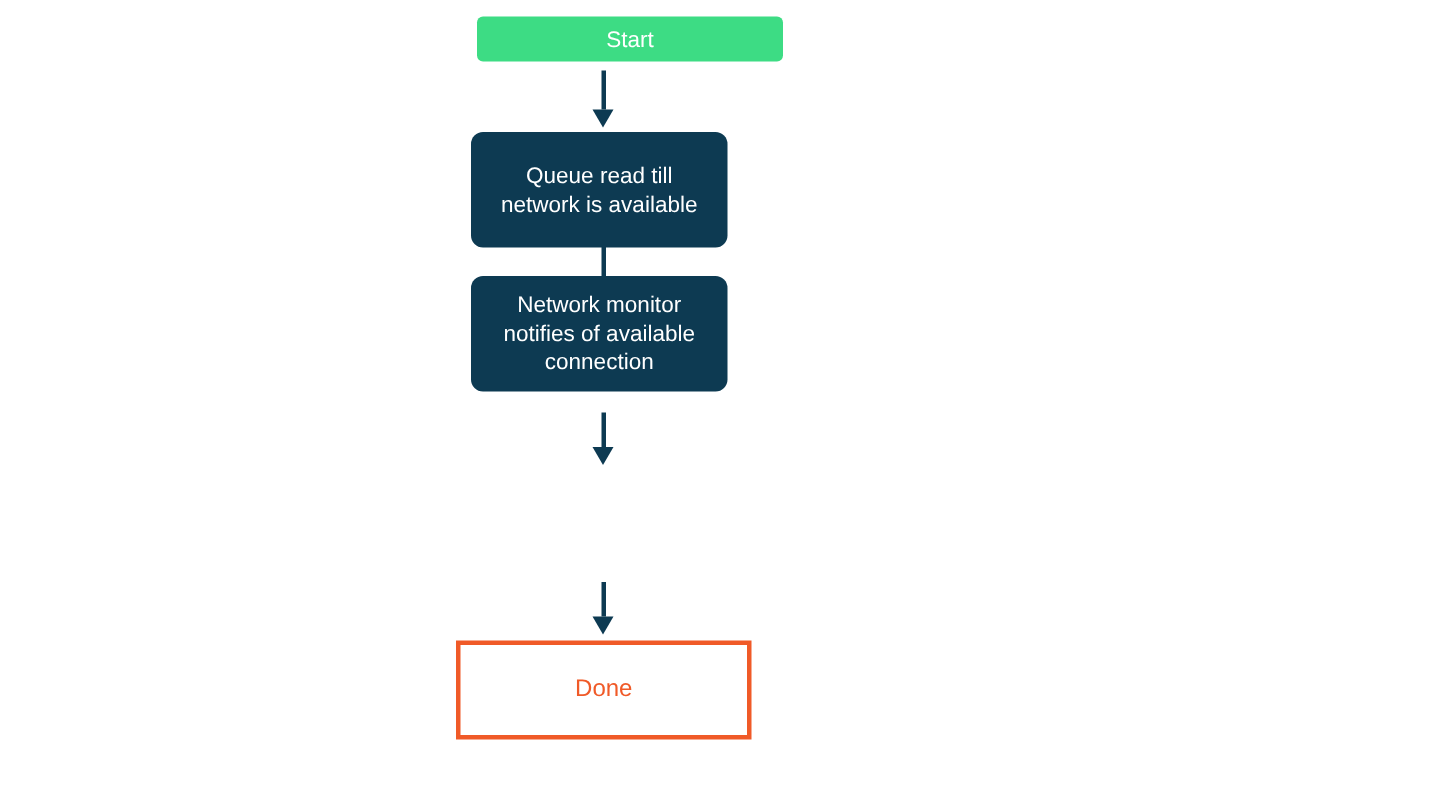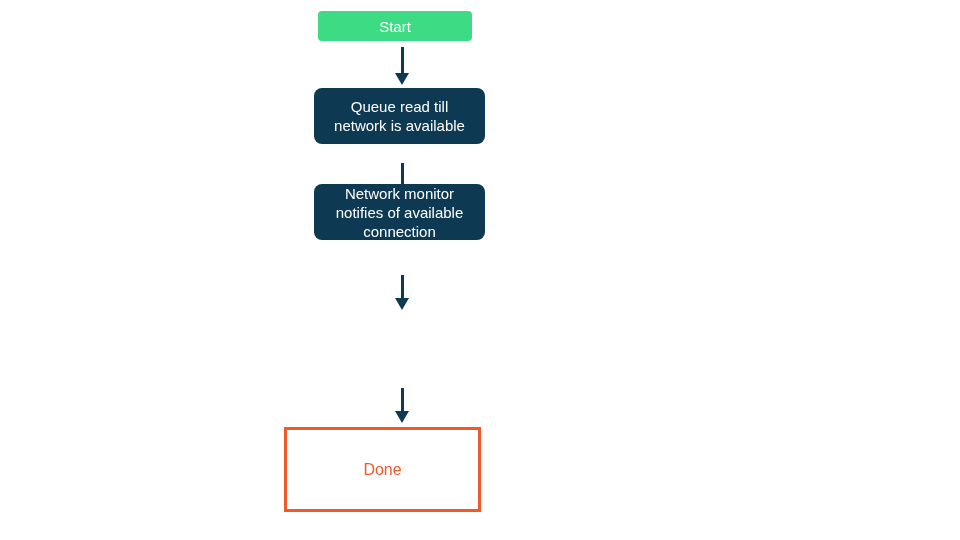--- a/index.html
+++ b/index.html
@@ -24,41 +24,41 @@
   .node {
     position: absolute;
     display: flex;
     align-items: center;
     justify-content: center;
     text-align: center;
     white-space: pre-line;
   }
   .node-start {
     left: 318px; top: 11px;
-    width: 154px; height: 30px;
+    width: 204px; height: 30px;
     background: var(--start-fill);
     color: var(--text);
     border-radius: 4px;
     font-size: 15px;
   }
   .node-process {
     left: 314px;
-    width: 171px; height: 56px;
+    width: 171px; height: 77px;
     background: var(--process-fill);
     color: var(--text);
     border-radius: 8px;
     font-size: 15px;
     line-height: 19px;
   }
   .node-process.pos-1 { top: 88px; }
   .node-process.pos-2 { top: 184px; }
   .node-process.pos-3 { top: 313px; }
   .node-end {
-    left: 284px; top: 427px;
-    width: 197px; height: 85px;
+    left: 304px; top: 427px;
+    width: 197px; height: 66px;
     background: var(--background);
     border: 3px solid var(--end-border);
     color: var(--end-text);
     font-size: 16px;
   }
   .arrow {
     position: absolute;
     left: 395px;
     width: 14px;
     display: flex;

